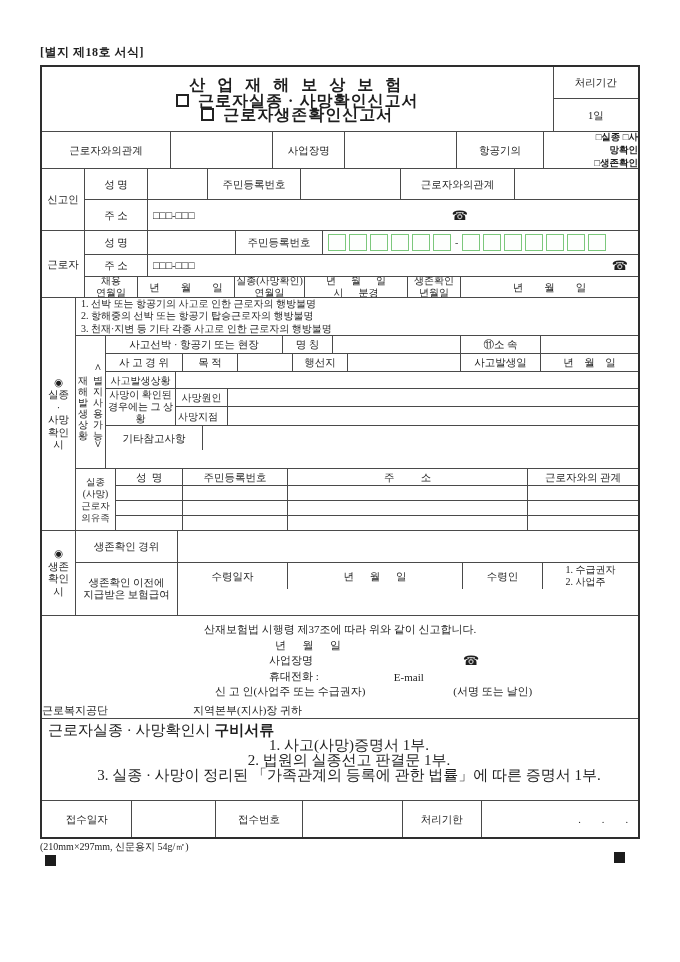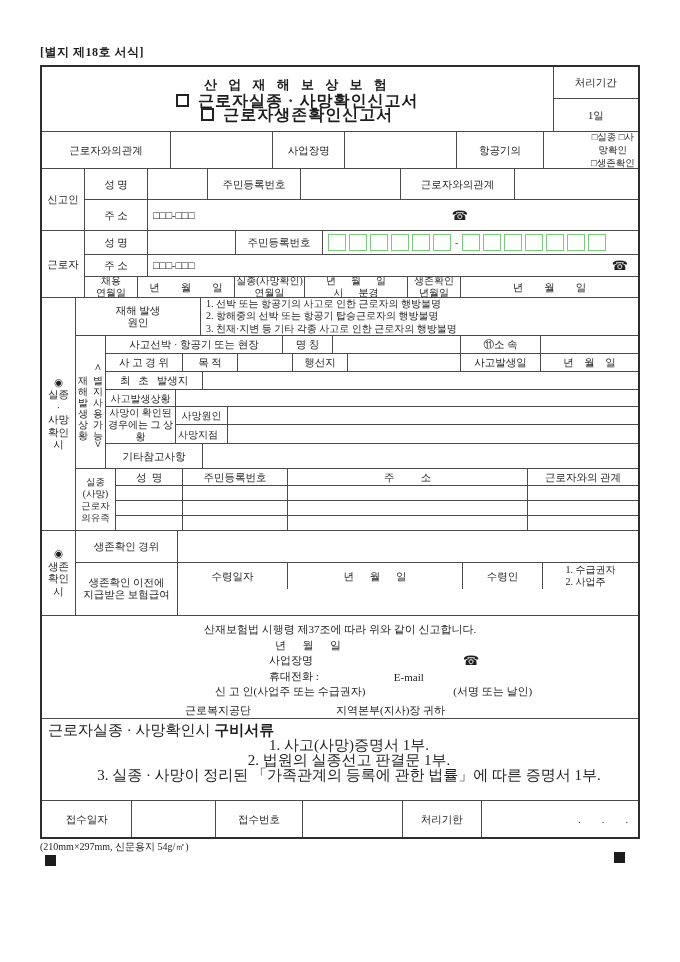--- a/index.html
+++ b/index.html
@@ -22,25 +22,25 @@
        font-size:10.5px; line-height:13px; text-align:center; overflow:hidden; }
   .c.nr { border-right:none; }
   .c.left { justify-content:flex-start; }
   .col { display:flex; flex-direction:column; }
   .irow { display:flex; border-bottom:1px solid #4a4a4a; }
   .irow.nb { border-bottom:none; }
   .pre { white-space:pre; }
   .stack { display:flex; flex-direction:column; align-items:center; justify-content:center; }
 
   
-  .title-line1 { font-size:13px; font-weight:bold; letter-spacing:4px; margin-bottom:2px;text-align:center; }
+  .title-line1 { font-size:16px; font-weight:bold; letter-spacing:4px; margin-bottom:2px;text-align:center; }
   .title-line { font-size:16px; font-weight:bold; letter-spacing:1px; display:flex; align-items:center; margin-top:1px; }
   .cbx { display:inline-block; width:13px; height:13px; border:2px solid #222; margin-right:9px; background:#fff; }
 
-  .opt-lines { font-size:9.5px; font-weight:normal; line-height:13px; text-align:center;margin-left:44px; }
+  .opt-lines { font-size:9.5px; font-weight:bold; line-height:13px; text-align:right;margin-left:44px; }
 
   .phone { font-size:13px; }
 
   
   .gwrap { display:flex; align-items:center; padding-left:5px; gap:3px; }
   .gbox { width:18px; height:17px; border:1.5px solid #7cc87c; background:#fdfffd; }
   .ghyph { font-size:10px; color:#444; margin:0 1px; }
 
   .vside { font-size:10.5px; line-height:12.5px; }
   .vside div { text-align:center; }
@@ -205,26 +205,20 @@
           <div>실종</div>
           <div>·</div>
           <div>사망</div>
           <div>확인</div>
           <div>시</div>
         </div>
       </div>
       <div class="col" style="width:562px">
 
         <div class="irow" style="height:38px">
-          <div class="c" style="width:125px">
-            <div class="two-line" style="font-size:10.5px">
-              <div>재해 발생</div>
-              <div>원인</div>
-            </div>
-          </div>
           <div class="c nr left" style="width:437px">
             <div class="cause-items">
               <div>1. 선박 또는 항공기의 사고로 인한 근로자의 행방불명</div>
               <div>2. 항해중의 선박 또는 항공기 탑승근로자의 행방불명</div>
               <div>3. 천재·지변 등 기타 각종 사고로 인한 근로자의 행방불명</div>
             </div>
           </div>
         </div>
 
         <div class="irow" style="height:133px">
@@ -243,24 +237,20 @@
               <div class="c nr" style="width:97px"></div>
             </div>
             <div class="irow" style="height:18px">
               <div class="c" style="width:77px">사 고 경 위</div>
               <div class="c" style="width:55px">목 적</div>
               <div class="c" style="width:55px"></div>
               <div class="c" style="width:55px">행선지</div>
               <div class="c" style="width:113px"></div>
               <div class="c" style="width:80px">사고발생일</div>
               <div class="c nr pre" style="width:97px">년    월    일</div>
-            </div>
-            <div class="irow" style="height:18px">
-              <div class="c pre" style="width:97px">최   초   발생지</div>
-              <div class="c nr" style="width:435px"></div>
             </div>
             <div class="irow" style="height:17px">
               <div class="c" style="width:70px; font-size:10px">사고발생상황</div>
               <div class="c nr" style="width:462px"></div>
             </div>
             <div class="irow" style="height:37px">
               <div class="c" style="width:70px">
                 <div class="two-line" style="font-size:10px">
                   <div>사망이 확인된</div>
                   <div>경우에는 그 상황</div>
@@ -372,21 +362,21 @@
         <span class="phone" style="margin-left:150px">☎</span>
       </div>
       <div class="dline" style="padding-left:227px">
         <span>휴대전화 :</span>
         <span style="margin-left:75px">E-mail</span>
       </div>
       <div class="dline" style="padding-left:173px">
         <span>신 고 인(사업주 또는 수급권자)</span>
         <span style="margin-left:88px">(서명 또는 날인)</span>
       </div>
-      <div class="dline" style="padding-left:143px; margin-top:3px">
+      <div class="dline" style="margin-top:3px">
         <span>근로복지공단</span>
         <span style="margin-left:85px">지역본부(지사)장  귀하</span>
       </div>
     </div>
 
     <div class="band" style="height:82px">
       <div class="docs" style="width:600px">
         <div>
           <span>근로자실종 · 사망확인시 </span><b>구비서류</b>
         </div>

